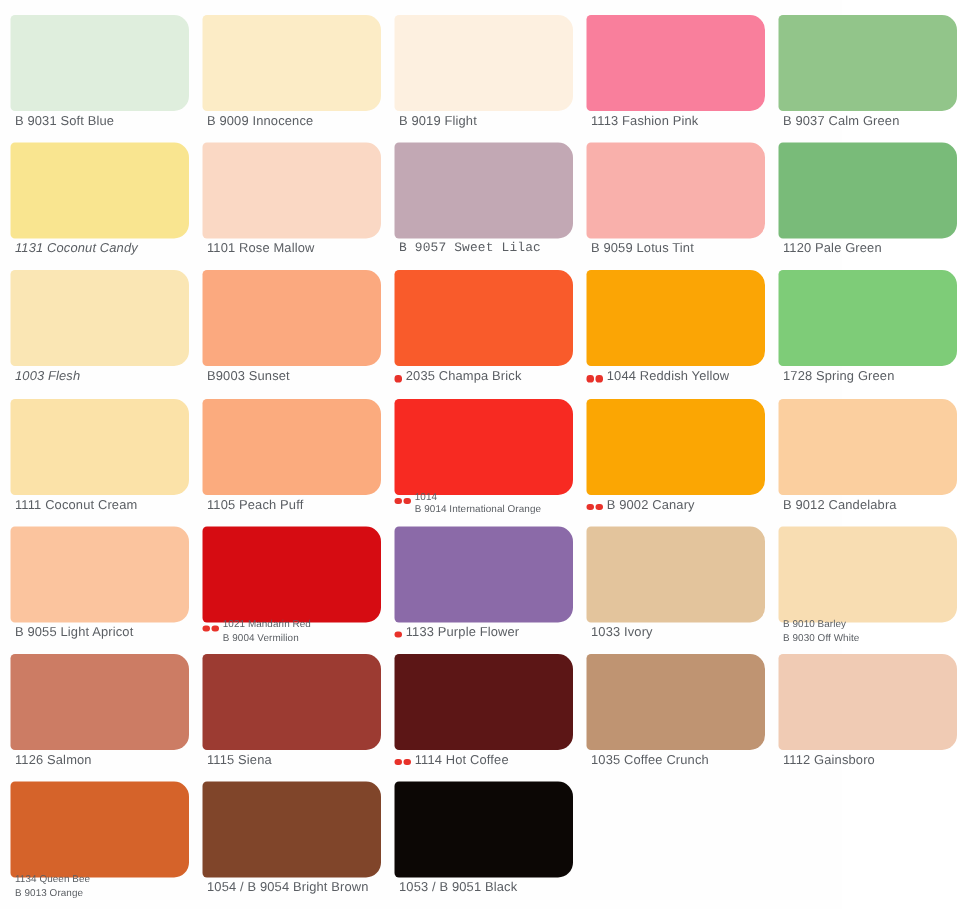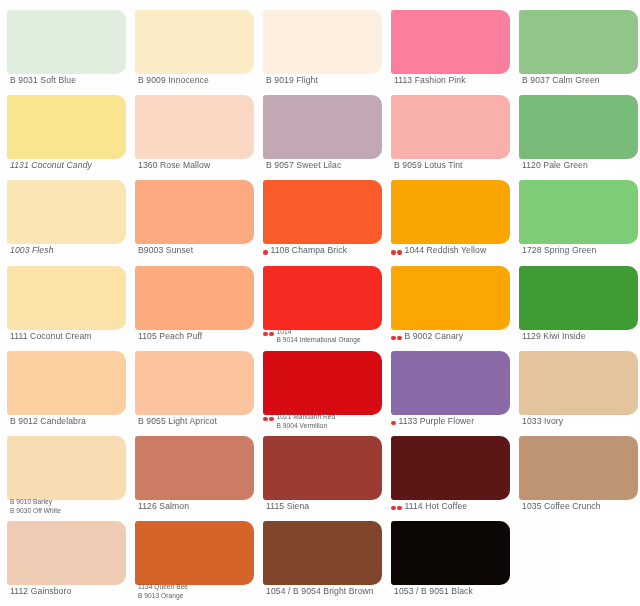--- a/index.html
+++ b/index.html
@@ -128,30 +128,30 @@
           <div class="labels">
             <span class="lbl" style="color: rgb(90, 94, 99); font-style: italic;">1131 Coconut Candy</span>
           </div>
         </div>
       </div>
       <div class="cell">
         <div class="swatch" style="background: rgb(250, 216, 196);"></div>
         <div class="caption">
           <div class="dots"></div>
           <div class="labels">
-            <span class="lbl" style="color: rgb(90, 94, 99);">1360 Rose Mallow</span>
+            <span class="lbl" style="color: rgb(90, 94, 99);">1101 Rose Mallow</span>
           </div>
         </div>
       </div>
       <div class="cell">
         <div class="swatch" style="background: rgb(194, 168, 180);"></div>
         <div class="caption">
           <div class="dots"></div>
           <div class="labels">
-            <span class="lbl" style="color: rgb(90, 94, 99);">B 9057 Sweet Lilac</span>
+            <span class="lbl" style="color: rgb(90, 94, 99); font-family: Liberation Mono, monospace;">B 9057 Sweet Lilac</span>
           </div>
         </div>
       </div>
       <div class="cell">
         <div class="swatch" style="background: rgb(249, 176, 171);"></div>
         <div class="caption">
           <div class="dots"></div>
           <div class="labels">
             <span class="lbl" style="color: rgb(90, 94, 99);">B 9059 Lotus Tint</span>
           </div>
@@ -184,21 +184,21 @@
           </div>
         </div>
       </div>
       <div class="cell">
         <div class="swatch" style="background: rgb(249, 91, 43);"></div>
         <div class="caption">
           <div class="dots">
             <span class="dot" style="background: rgb(232, 50, 42);"></span>
           </div>
           <div class="labels">
-            <span class="lbl" style="color: rgb(90, 94, 99);">1108 Champa Brick</span>
+            <span class="lbl" style="color: rgb(90, 94, 99);">2035 Champa Brick</span>
           </div>
         </div>
       </div>
       <div class="cell">
         <div class="swatch" style="background: rgb(251, 165, 5);"></div>
         <div class="caption">
           <div class="dots">
             <span class="dot" style="background: rgb(232, 50, 42);"></span>
             <span class="dot" style="background: rgb(232, 50, 42);"></span>
           </div>
@@ -249,29 +249,20 @@
       </div>
       <div class="cell">
         <div class="swatch" style="background: rgb(251, 166, 3);"></div>
         <div class="caption">
           <div class="dots">
             <span class="dot" style="background: rgb(232, 50, 42);"></span>
             <span class="dot" style="background: rgb(232, 50, 42);"></span>
           </div>
           <div class="labels">
             <span class="lbl" style="color: rgb(90, 94, 99);">B 9002 Canary</span>
-          </div>
-        </div>
-      </div>
-      <div class="cell">
-        <div class="swatch" style="background: rgb(63, 156, 52);"></div>
-        <div class="caption">
-          <div class="dots"></div>
-          <div class="labels">
-            <span class="lbl" style="color: rgb(90, 94, 99);">1129 Kiwi Inside</span>
           </div>
         </div>
       </div>
       <div class="cell">
         <div class="swatch" style="background: rgb(251, 207, 159);"></div>
         <div class="caption">
           <div class="dots"></div>
           <div class="labels">
             <span class="lbl" style="color: rgb(90, 94, 99);">B 9012 Candelabra</span>
           </div>

